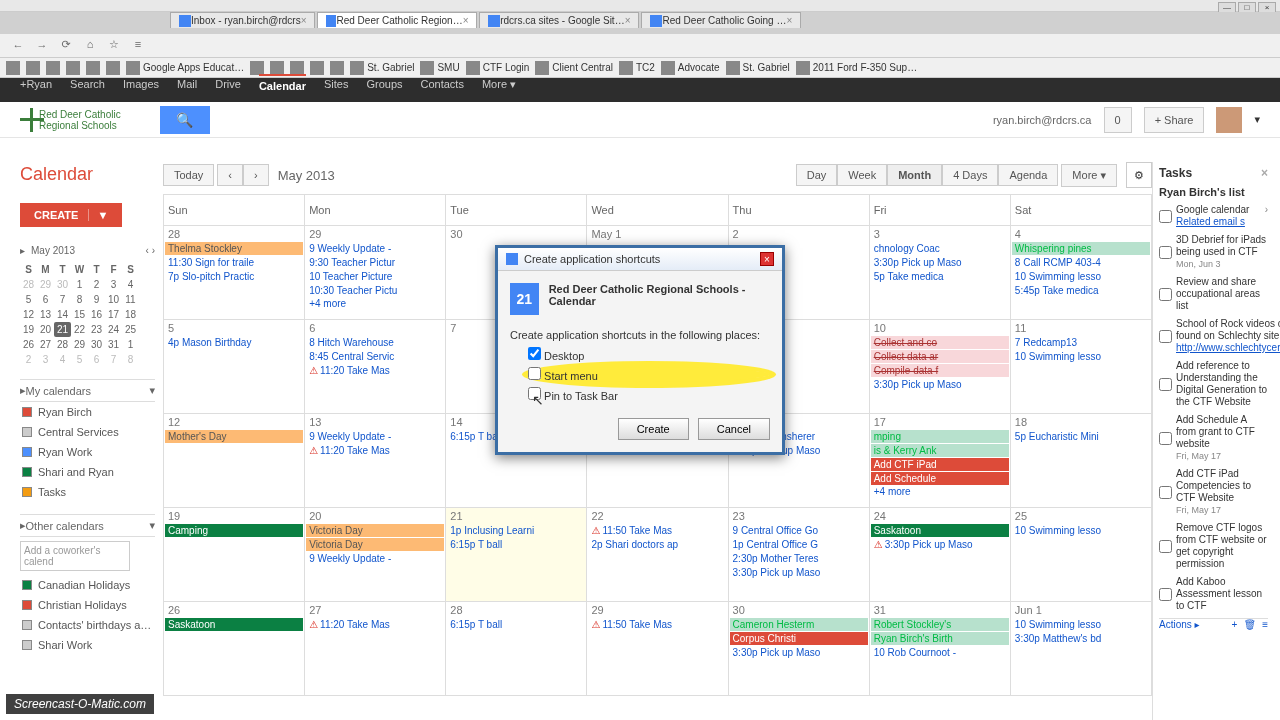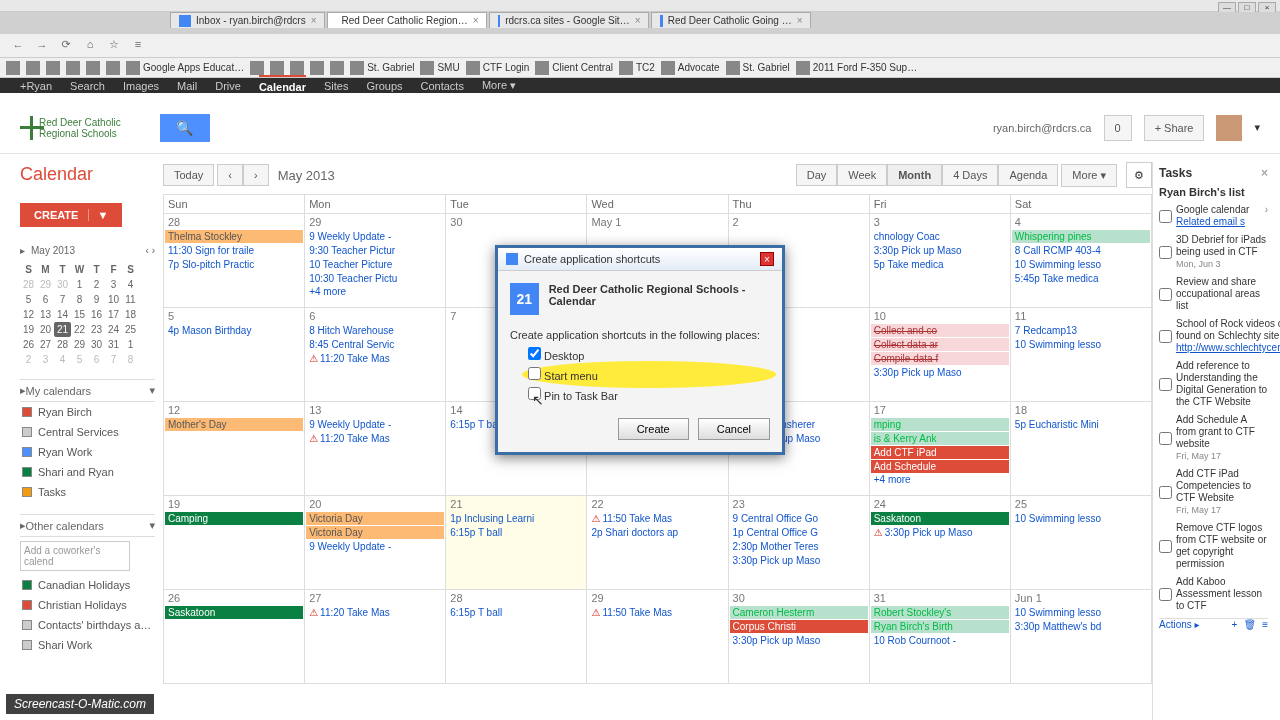--- a/index.html
+++ b/index.html
@@ -3,40 +3,40 @@
 <meta charset="utf-8">
 <style>
 * { margin:0; padding:0; box-sizing:border-box; font-family:Arial,sans-serif; }
 body { background:#fff; font-size:11px; color:#333; width:1280px; height:720px; overflow:hidden; position:relative; }
 
 
 .win-frame { position:absolute; top:0; left:0; right:0; height:12px; background:#e8e8e8; border-bottom:1px solid #ccc; }
 .win-btns { position:absolute; right:4px; top:2px; display:flex; gap:2px; }
 .win-btn { width:18px; height:12px; background:#ddd; border:1px solid #aaa; font-size:8px; text-align:center; line-height:10px; }
 .tab-strip { position:absolute; top:12px; left:0; right:0; height:22px; background:#d0d0d0; display:flex; padding-left:170px; }
-.browser-tab { height:16px; padding:3px 8px; background:#e8e8e8; border:1px solid #aaa; border-bottom:none; margin-right:2px; display:flex; align-items:center; gap:5px; font-size:10px; max-width:160px; overflow:hidden; white-space:nowrap; }
+.browser-tab { height:16px; padding:3px 8px; background:#e8e8e8; border:1px solid #aaa; border-bottom:none; margin-right:2px; display:flex; align-items:center; font-size:10px; max-width:160px; overflow:hidden; white-space:nowrap; }
 .browser-tab .x { margin-left:auto; color:#888; }
 .browser-tab.active { background:#fff; }
 .favicon { width:12px; height:12px; background:#d44; display:inline-block; }
 .favicon.g { background:#4285f4; }
 .favicon.gc { background:#4285f4; }
 .url-bar { position:absolute; top:34px; left:0; right:0; height:24px; background:#f0f0f0; display:flex; align-items:center; padding:0 10px; gap:8px; border-bottom:1px solid #ccc; }
 .nav-btn { width:16px; height:16px; color:#666; text-align:center; }
 .url-input { flex:1; height:18px; background:#fff; border:1px solid #ccc; padding:0 8px; font-size:11px; line-height:18px; color:#060; }
 .bookmark-bar { position:absolute; top:58px; left:0; right:0; height:20px; background:#f0f0f0; display:flex; align-items:center; padding:0 6px; gap:6px; border-bottom:1px solid #ccc; overflow:hidden; }
 .bm { display:flex; align-items:center; gap:3px; font-size:10px; white-space:nowrap; }
 .bm-ico { width:14px; height:14px; background:#888; }
 
 
-.g-bar { position:absolute; top:78px; left:0; right:0; height:15px; background:#2d2d2d; display:flex; align-items:center; padding:0 20px; gap:18px; }
+.g-bar { position:absolute; top:78px; left:0; right:0; height:24px; background:#2d2d2d; display:flex; padding:0 20px; gap:18px; }
 .g-bar a { color:#ccc; font-size:11px; cursor:pointer; }
 .g-bar a.cur { color:#fff; font-weight:bold; border-top:2px solid #dd4b39; padding-top:4px; margin-top:-4px; }
 
 
-.g-header { position:absolute; top:102px; left:0; right:0; height:52px; background:#fff; border-bottom:1px solid #e5e5e5; display:flex; align-items:center; padding:0 20px; gap:20px; }
+.g-header { position:absolute; top:102px; left:0; right:0; height:36px; background:#fff; border-bottom:1px solid #e5e5e5; display:flex; align-items:center; padding:0 20px; gap:20px; }
 .logo { width:120px; height:36px; display:flex; align-items:center; justify-content:center; color:#3b7e3b; font-size:10px; }
 .logo-ico { width:24px; height:24px; position:relative; }
 .logo-ico::before { content:''; position:absolute; width:3px; height:24px; background:#3b7e3b; left:10px; }
 .logo-ico::after { content:''; position:absolute; width:24px; height:3px; background:#3b7e3b; top:10px; }
 .search-box { width:390px; height:28px; border:1px solid #ccc; padding:0 8px; color:#999; line-height:28px; font-size:12px; }
 .search-btn { width:50px; height:28px; background:#4d90fe; color:#fff; text-align:center; line-height:28px; font-size:14px; }
 .hdr-right { margin-left:auto; display:flex; align-items:center; gap:12px; }
 .user-email { color:#666; font-size:11px; }
 .hdr-box { border:1px solid #ccc; height:26px; padding:0 10px; line-height:24px; color:#555; background:#f5f5f5; }
 .avatar { width:26px; height:26px; background:#c97; }
@@ -66,21 +66,21 @@
 .cal-tools { display:flex; align-items:center; gap:3px; margin-bottom:6px; }
 .btn { border:1px solid #ccc; background:#f5f5f5; padding:4px 10px; font-size:11px; color:#555; }
 .btn-grp { display:flex; }
 .btn-grp .btn { border-radius:0; }
 .month-lbl { font-size:13px; color:#666; margin-left:6px; }
 .view-tabs { margin-left:auto; display:flex; }
 .view-tabs .btn.act { background:#eee; font-weight:bold; }
 .gear { width:26px; height:26px; border:1px solid #ccc; text-align:center; line-height:24px; margin-left:6px; }
 
 .grid { width:100%; border-collapse:collapse; table-layout:fixed; }
-.grid th { text-align:left; padding:3px 4px; font-weight:normal; color:#666; border:1px solid #ddd; font-size:11px; }
+.grid th { text-align:left; padding:9px 4px; font-weight:normal; color:#666; border:1px solid #ddd; font-size:11px; }
 .grid td { border:1px solid #ddd; vertical-align:top; height:94px; padding:0; font-size:10px; overflow:hidden; }
 .grid td.today { background:#fffde7; }
 .daynum { color:#777; padding:2px 4px; font-size:11px; }
 .ev { padding:1px 3px; margin:0 1px 1px 1px; white-space:nowrap; overflow:hidden; font-size:10px; }
 .ev-blue { color:#15c; }
 .ev-green { background:#b7e1cd; color:#0b4; }
 .ev-greensolid { background:#0b8043; color:#fff; }
 .ev-red { background:#dd4b39; color:#fff; }
 .ev-redlt { background:#f8d7da; color:#a33; text-decoration:line-through; }
 .ev-grey { background:#fdba74; color:#555; }

